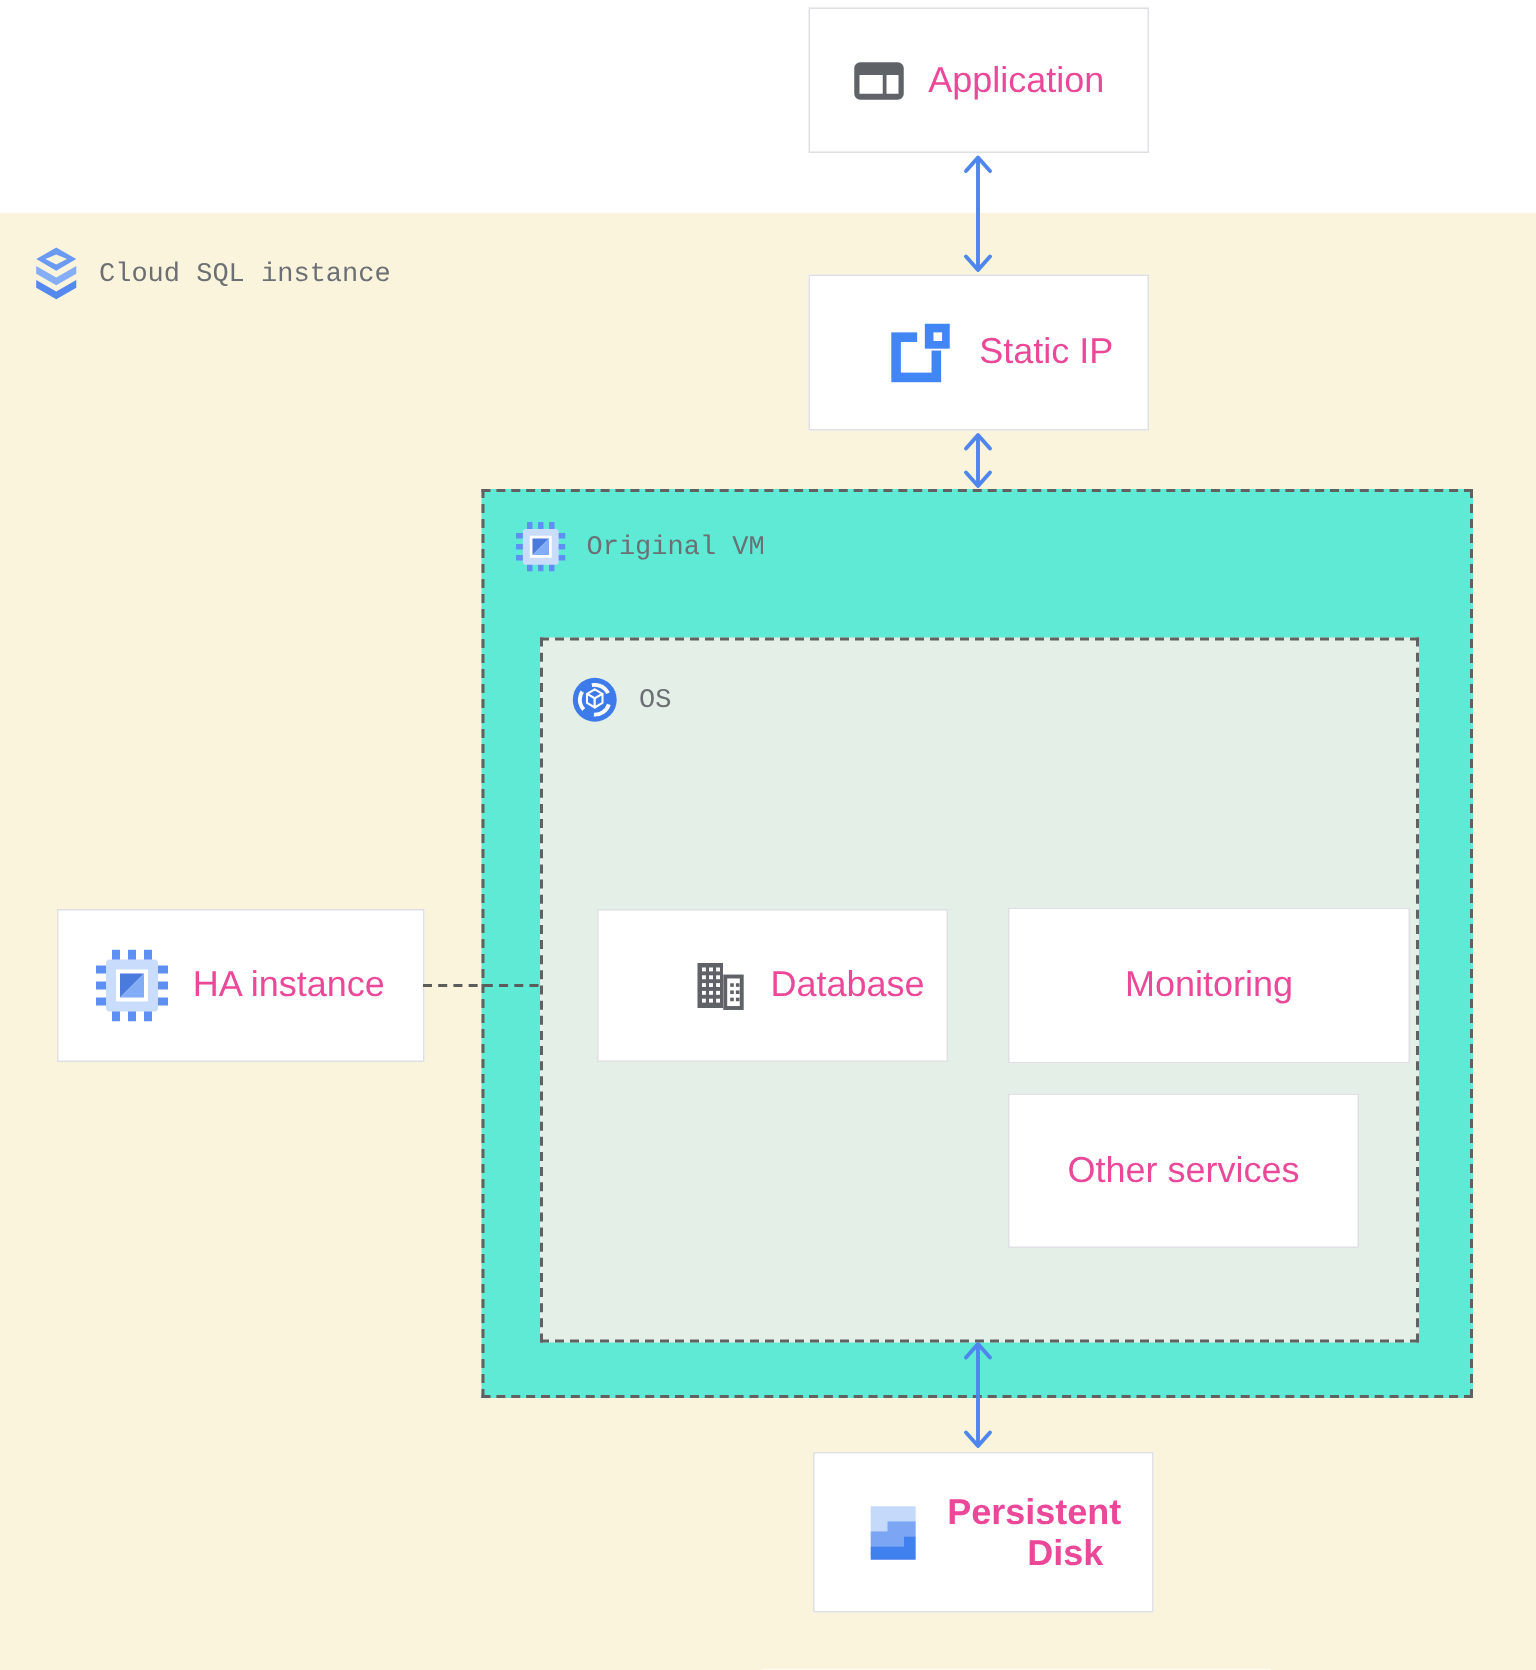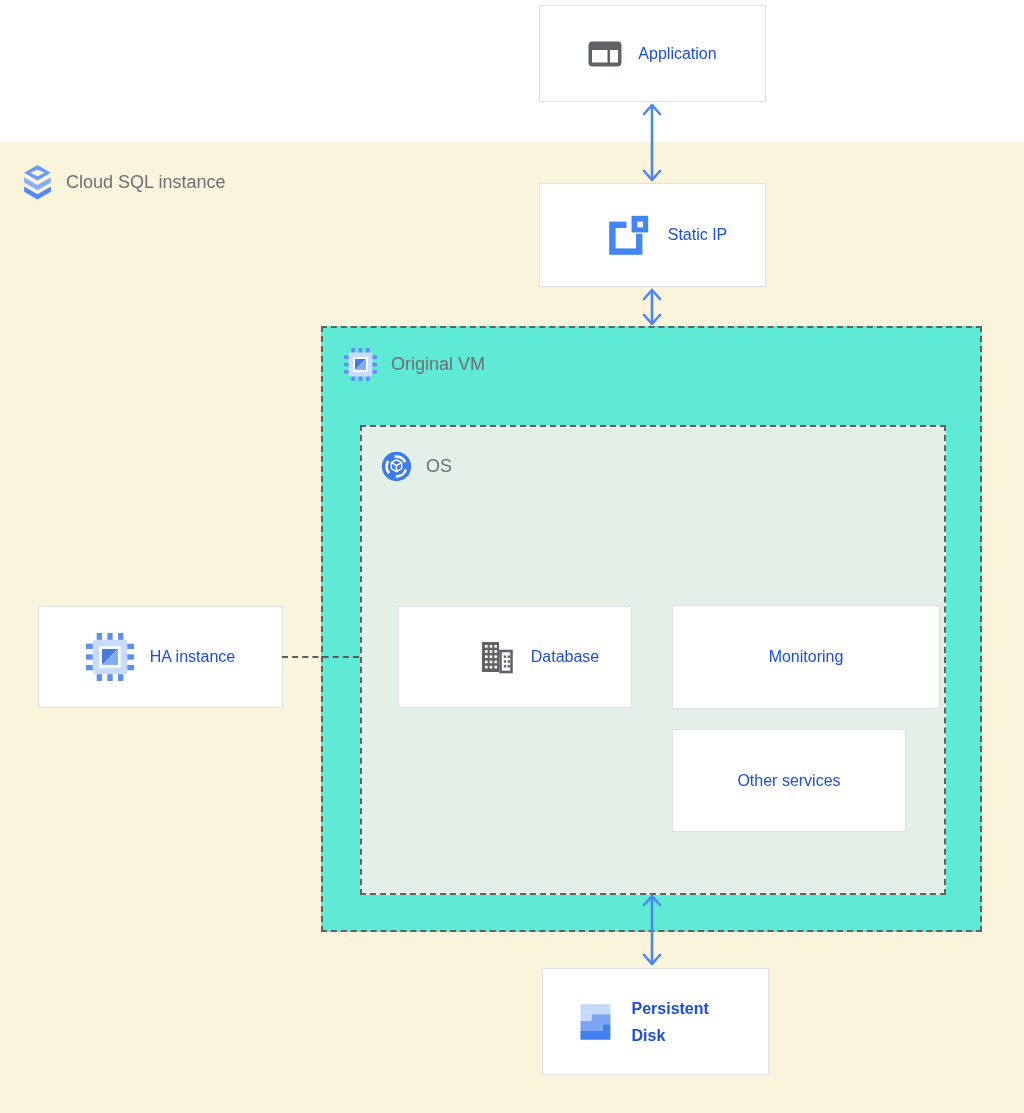--- a/index.html
+++ b/index.html
@@ -42,37 +42,39 @@
 
   .region-label {
     position: absolute;
     display: flex;
     align-items: center;
     gap: 14px;
     color: #6C7074;
     font-size: 18px;
     z-index: 3;
     white-space: nowrap;
+    font-family: Liberation Mono, monospace;
   }
   .cloudsql-label { left: 23px; top: 164px; }
   .vm-label { left: 21px; top: 20px; }
   .os-label { left: 19px; top: 24px; }
 
   .node {
     position: absolute;
     background: #ffffff;
     border: 1px solid #DEE0E3;
     display: flex;
     align-items: center;
     justify-content: center;
     gap: 16px;
-    font-size: 16px;
-    color: #1d4ed8;
+    font-size: 24px;
+    color: #ec4899;
     z-index: 3;
     white-space: nowrap;
+    text-align: right;
   }
 
   .node-application    { left: 539px; top: 5px;   width: 227px; height: 97px; }
   .node-static-ip      { left: 539px; top: 183px; width: 227px; height: 104px; padding-left: 28px; }
   .node-ha-standby     { left: 38px;  top: 606px; width: 245px; height: 102px; }
   .node-database       { left: 398px; top: 606px; width: 234px; height: 102px; padding-left: 48px; }
   .node-logging        { left: 672px; top: 461px; width: 234px; height: 101px; }
   .node-monitoring     { left: 672px; top: 605px; width: 268px; height: 104px; }
   .node-other-services { left: 672px; top: 729px; width: 234px; height: 103px; }
   .node-persistent-disk{ left: 542px; top: 968px; width: 227px; height: 107px; font-weight: bold; }

